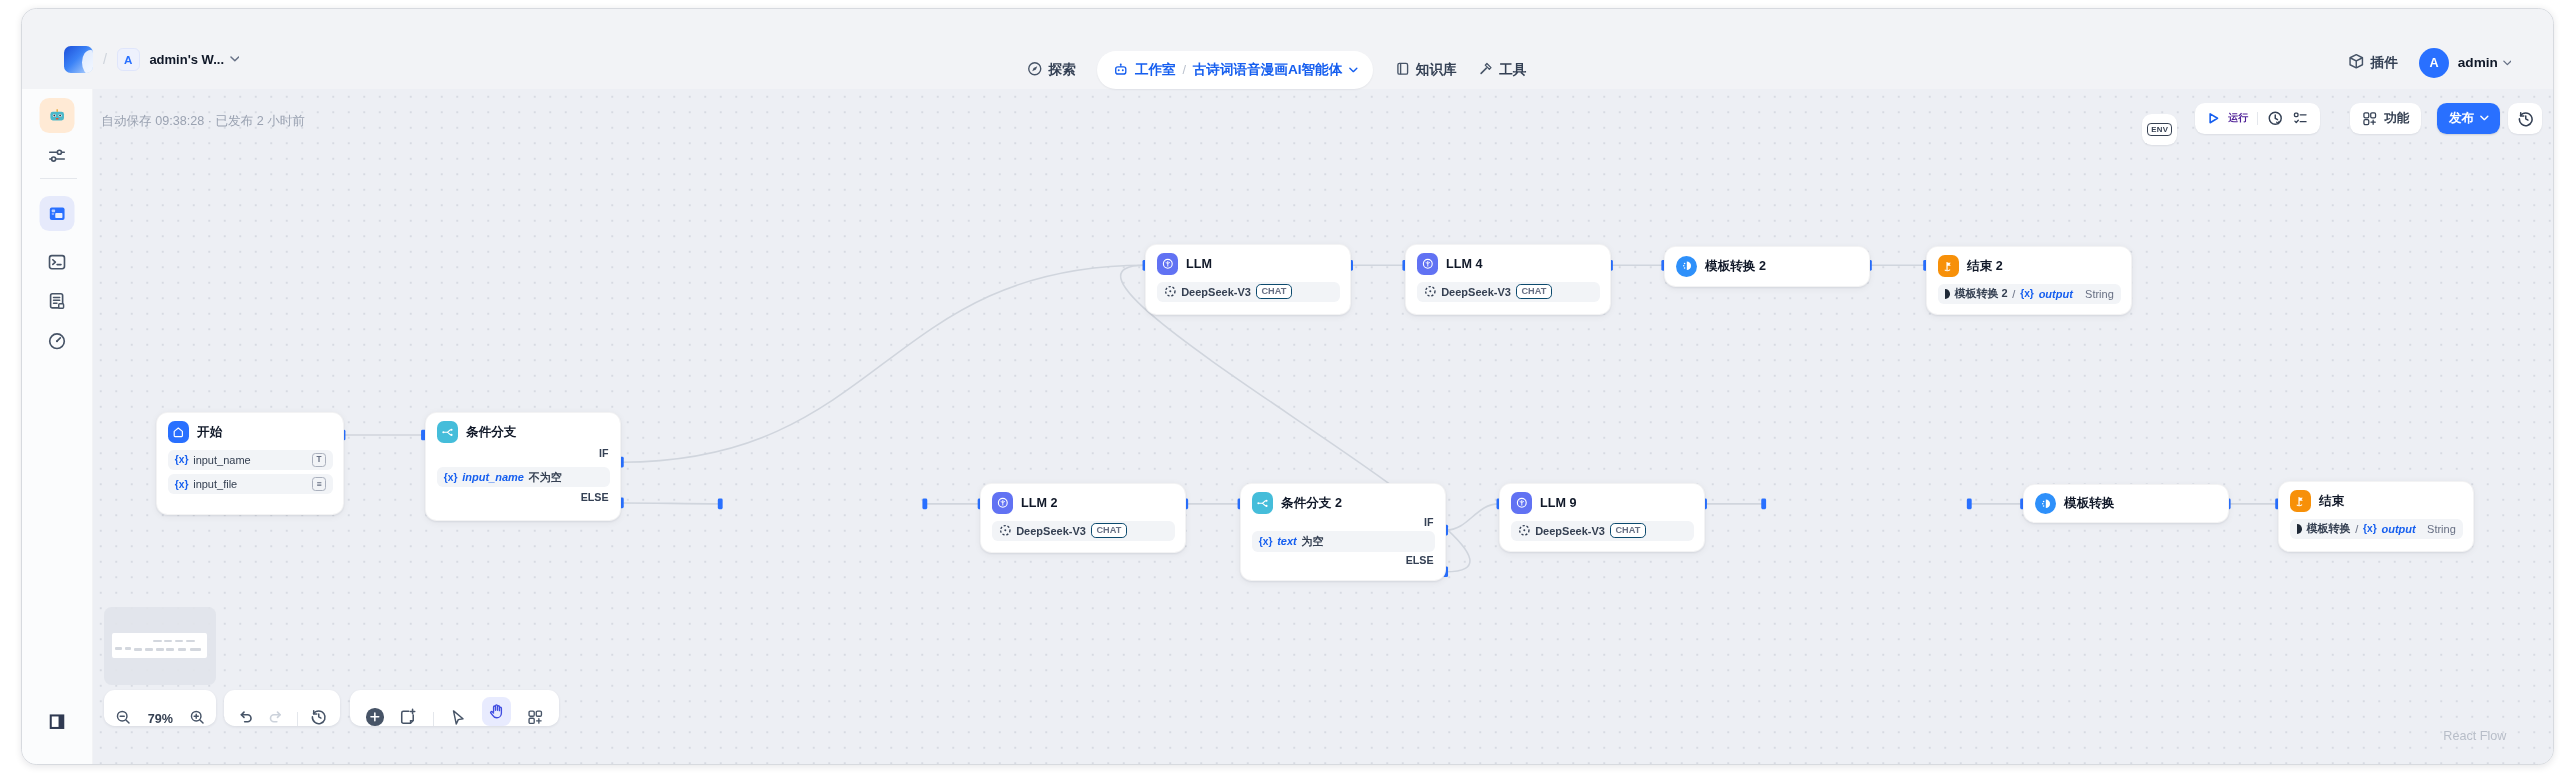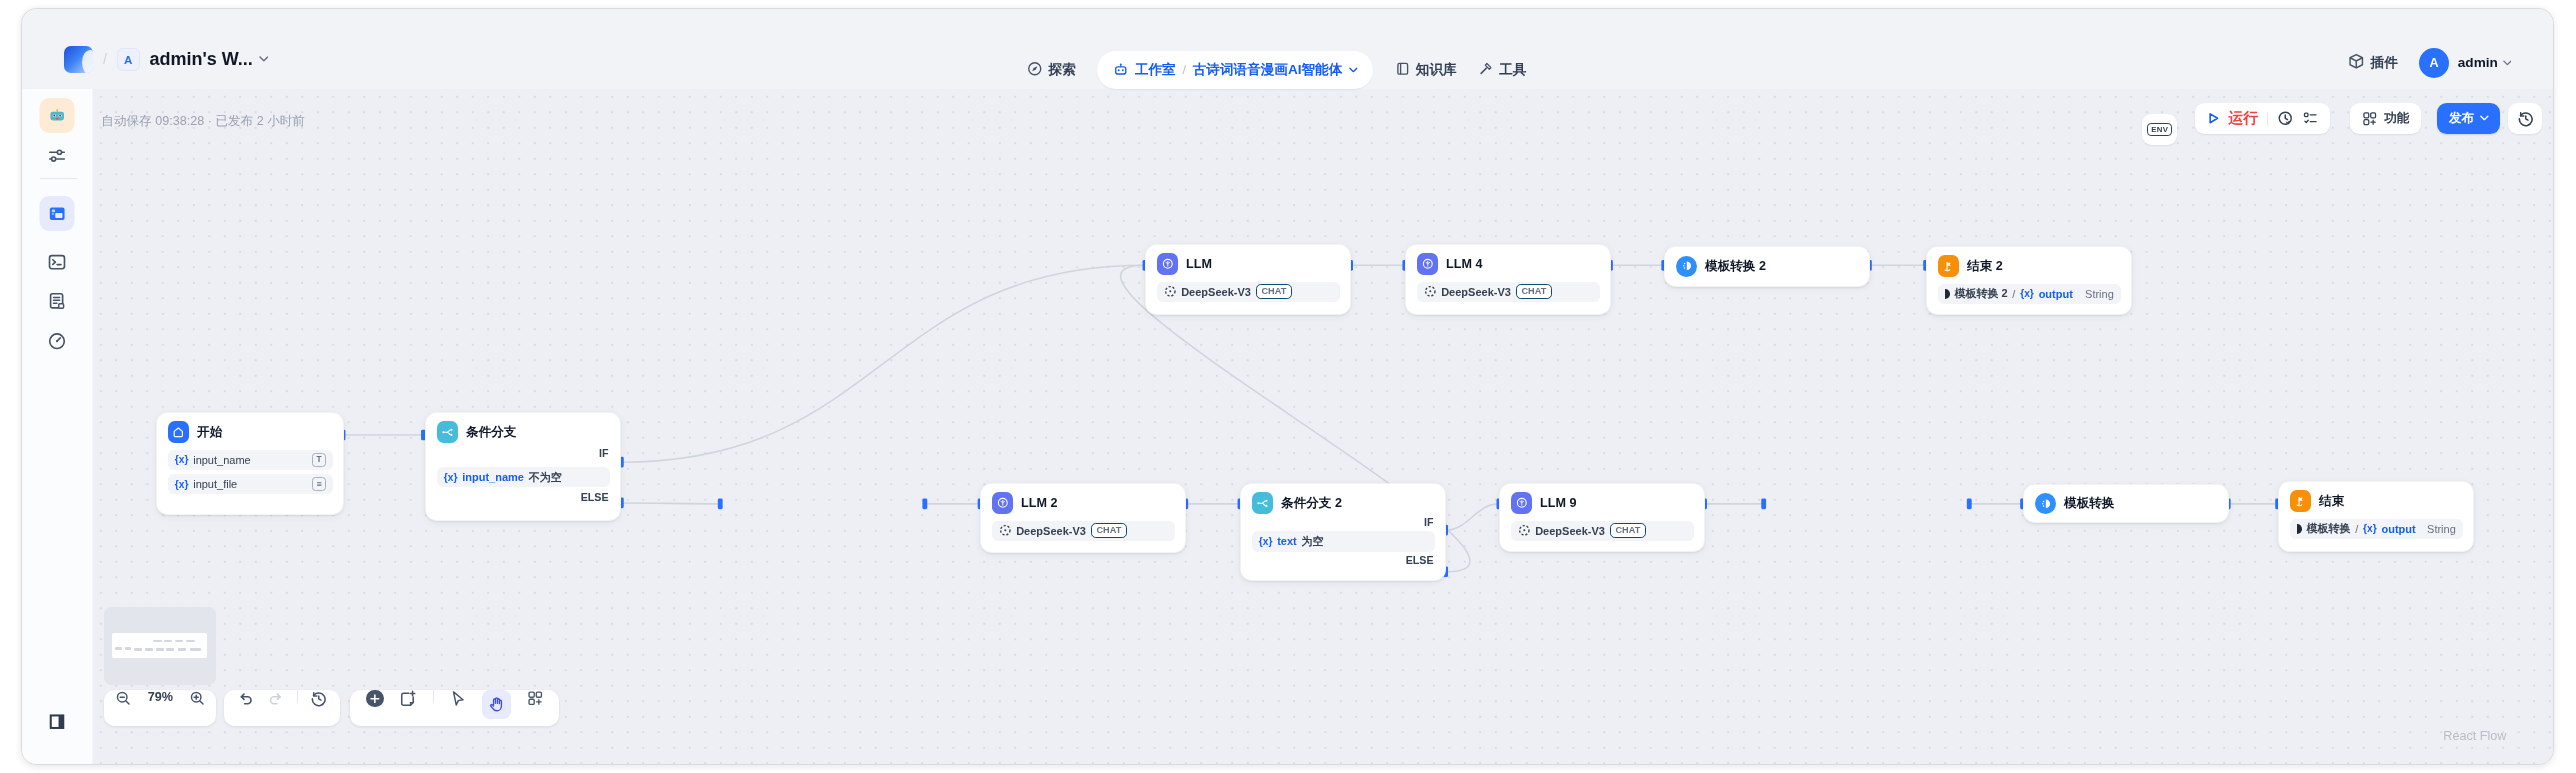--- a/index.html
+++ b/index.html
@@ -6,21 +6,21 @@
   html,body { width:2576px; height:774px; background:#ffffff; font-family:"Liberation Sans","DejaVu Sans",sans-serif; overflow:hidden; }
   .window { position:absolute; left:21.3px; top:7.8px; width:2533px; height:757px; border-radius:15.5px; background:#f2f4f7; border:1px solid #d7dadf; box-shadow:0 1.9px 7.8px rgba(16,24,40,.10); overflow:hidden; }
 
   
   .header { position:absolute; left:0; top:0; width:100%; height:80px; background:#f2f3f6; z-index:6; }
   .hgroup { position:absolute; display:flex; align-items:center; }
   .logo { width:29px; height:27px; border-radius:6.8px; background:linear-gradient(135deg,#1d4ed8 0%,#3b82f6 45%,#bfdbfe 100%); position:relative; overflow:hidden; }
   .logo::after { content:""; position:absolute; right:-5.8px; top:3.9px; width:17.5px; height:25px; background:#fdfdff; border-radius:50%; opacity:.85; }
   .crumb-slash { color:#cfd4dc; font-size:14.5px; margin:0 9.7px; }
   .ws-chip { width:23px; height:23px; border-radius:5.8px; background:#eef1fd; border:1px solid #dfe5fb; color:#2970ff; font-size:11.6px; font-weight:700; display:flex; align-items:center; justify-content:center; }
-  .ws-name { font-size:18px; font-weight:700; color:#101828; margin:0 5.8px 0 9.7px; }
+  .ws-name { font-size:13px; font-weight:700; color:#101828; margin:0 5.8px 0 9.7px; }
   .chev { color:#667085; display:inline-flex; }
   .navitem { display:flex; align-items:center; gap:5.8px; color:#344054; font-size:13.6px; font-weight:600; }
   .navitem svg { color:#475467; }
   .nav-pill { display:flex; align-items:center; gap:6.8px; background:#ffffff; border-radius:19.4px; height:38px; padding:0 15.5px; box-shadow:0 1px 1.9px rgba(16,24,40,.06); }
   .nav-pill .blue { color:#155eef; font-weight:700; font-size:13.6px; }
   .nav-pill .sep { color:#b9c0cc; font-size:12.6px; }
   .avatar { width:30px; height:30px; border-radius:50%; background:#2970ff; color:#fff; font-size:12.6px; font-weight:700; display:flex; align-items:center; justify-content:center; }
   .username { font-size:13.6px; color:#101828; font-weight:600; margin:0 4.8px 0 8.7px; }
 
   
@@ -34,51 +34,51 @@
   .canvas-bg { position:absolute; left:71px; top:80px; right:0; bottom:0; background:#edeff4;
       background-image:radial-gradient(#d7dae2 1px, transparent 1.2px); background-size:15.5px 15.5px; z-index:0; }
   .autosave { position:absolute; left:79px; top:104px; font-size:12.6px; color:#9aa2b1; z-index:4; }
   .edges { position:absolute; left:0; top:0; z-index:1; pointer-events:none; }
 
   
   .tb { position:absolute; z-index:6; display:flex; align-items:center; }
   .btn-card { background:#fff; border-radius:9.7px; box-shadow:0 1px 1.9px rgba(16,24,40,.08); display:flex; align-items:center; justify-content:center; }
   .env-glyph { font-size:7.8px; font-weight:700; color:#354052; border:1.5px solid #354052; border-radius:3.9px; padding:1px 2.9px; letter-spacing:0.3px; }
   .run-pill { height:31px; padding:0 11.6px; gap:8.7px; }
-  .run-txt { color:#ef4444; font-weight:700; font-size:15px;font-family:Liberation Mono, monospace; }
+  .run-txt { color:#4c1d95; font-weight:700; font-size:10px;font-family:Liberation Mono, monospace; }
   .vdiv { width:1px; height:13.6px; background:#e4e7ec; }
   .feat-pill { height:31px; padding:0 11.6px; gap:6.8px; font-size:12.6px; font-weight:600; color:#354052; }
   .publish { height:31px; padding:0 11.6px; gap:5.8px; background:#2970ff; color:#fff; font-size:12.6px; font-weight:700; border-radius:9.7px; display:flex; align-items:center; box-shadow:0 1px 1.9px rgba(16,24,40,.15); }
 
   
   .node { position:absolute; background:#fff; border-radius:11.6px; border:1px solid rgba(16,24,40,.05);
       box-shadow:0 1px 1.9px rgba(16,24,40,.07),0 1.9px 7.8px rgba(16,24,40,.05); padding:8.7px 10.7px; z-index:2; }
   .ntitle { display:flex; align-items:center; gap:7.8px; font-size:12.6px; font-weight:700; color:#101828; white-space:nowrap; }
   .nicon { width:21.3px; height:21.3px; border-radius:6.8px; display:flex; align-items:center; justify-content:center; color:#fff; flex:none; }
   .nicon.round { border-radius:50%; }
   .nrow { margin-top:6.8px; background:#f2f4f7; border-radius:5.8px; padding:2.9px 6.8px; font-size:11px; color:#354052; display:flex; align-items:center; gap:4.8px; height:20.4px; white-space:nowrap; overflow:hidden; }
   .vtok { color:#155eef; font-weight:700; font-size:10.2px; }
-  .vname { color:#155eef; font-weight:600; }
+  .vname { color:#155eef; font-weight:600;font-style:italic; }
   .gray { color:#676f83; }
   .dark { color:#354052; font-weight:600; }
   .mlabel { font-size:9.2px; font-weight:700; color:#8b93a5; letter-spacing:0.2px; }
   .chat-badge { border:1px solid #0c4a6e; background:#fff; color:#676f83; font-size:9.2px; font-weight:600; border-radius:4.8px; padding:0px 4.8px; line-height:12.6px; }
   .branch { text-align:right; font-size:10.7px; font-weight:700; color:#344054; margin-top:2.9px; padding-right:1px; height:14.5px; line-height:14.5px; }
   .type-box { width:13.6px; height:13.6px; border:1px solid #aab0bd; border-radius:3.4px; color:#676f83; font-size:8.2px; display:flex; align-items:center; justify-content:center; margin-left:auto; flex:none; }
   .icon-text-type::after { content:"T"; font-weight:700; }
   .icon-file-type::after { content:"\2261"; font-size:8.7px; }
   .halfdot { width:4.8px; height:9.7px; background:#1f2937; border-radius:0 4.8px 4.8px 0; display:inline-block; flex:none; }
   .ds-ic { flex:none; display:inline-flex; }
   .endrow-type { margin-left:auto; color:#676f83; }
 
   
   .minimap { position:absolute; left:82px; top:598px; width:112px; height:78px; background:rgba(225,228,234,.92); border-radius:7.8px; z-index:6; }
   .mini-view { position:absolute; left:7.8px; top:26px; width:95px; height:25px; background:#fff; border-radius:1.9px; }
   .mini-view i { position:absolute; background:#d3d7de; border-radius:1px; height:2.9px; }
-  .pill { position:absolute; background:#fff; border-radius:10.7px; box-shadow:0 1px 2.9px rgba(16,24,40,.09); display:flex; align-items:flex-start; z-index:6; height:36px; }
+  .pill { position:absolute; background:#fff; border-radius:10.7px; box-shadow:0 1px 2.9px rgba(16,24,40,.09); display:flex; align-items:flex-end; z-index:6; height:36px; }
   .pct { font-size:12.6px; font-weight:600; color:#354052; }
   .tool-ic { display:flex; align-items:center; justify-content:center; color:#475467; }
   .tool-ic.disabled { color:#ccd2db; }
   .hand-active { width:29px; height:29px; border-radius:7.8px; background:#e8ebfe; color:#3f4ce0; display:flex; align-items:center; justify-content:center; }
   .plus-circle { width:17.5px; height:17.5px; border-radius:50%; background:#475467; color:#fff; display:flex; align-items:center; justify-content:center; }
   .watermark { position:absolute; right:47px; bottom:21.3px; font-size:12.6px; color:#b7bdc8; z-index:3; }
 </style>
 </head>
 <body>
 

